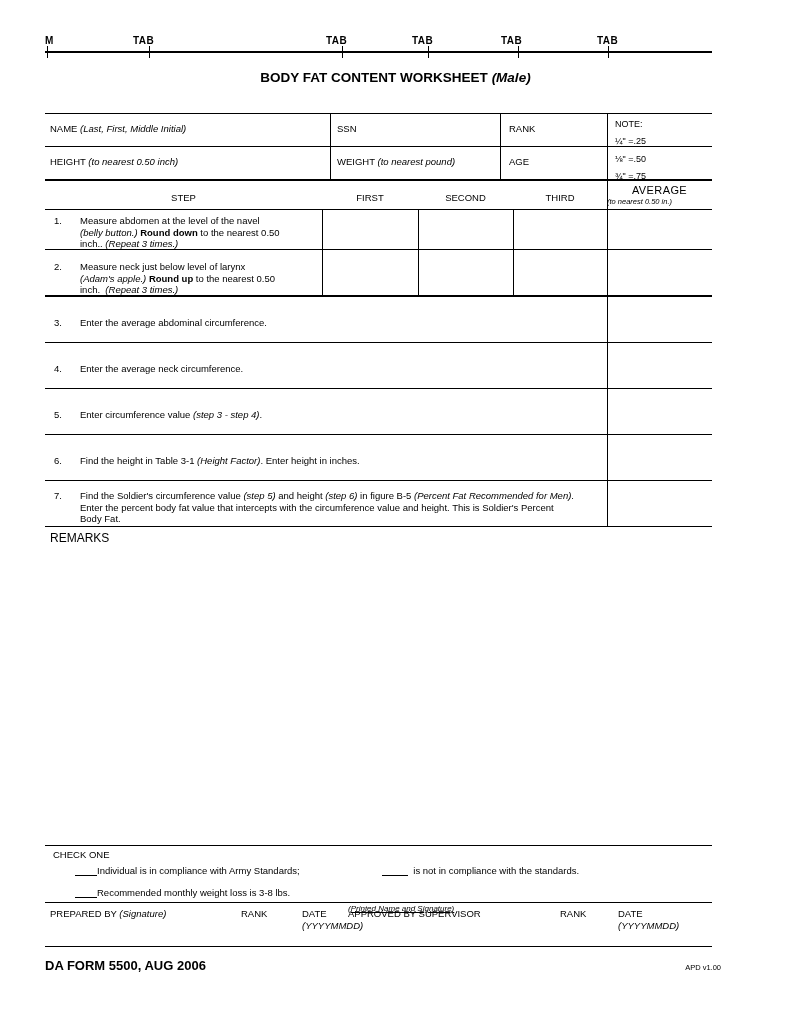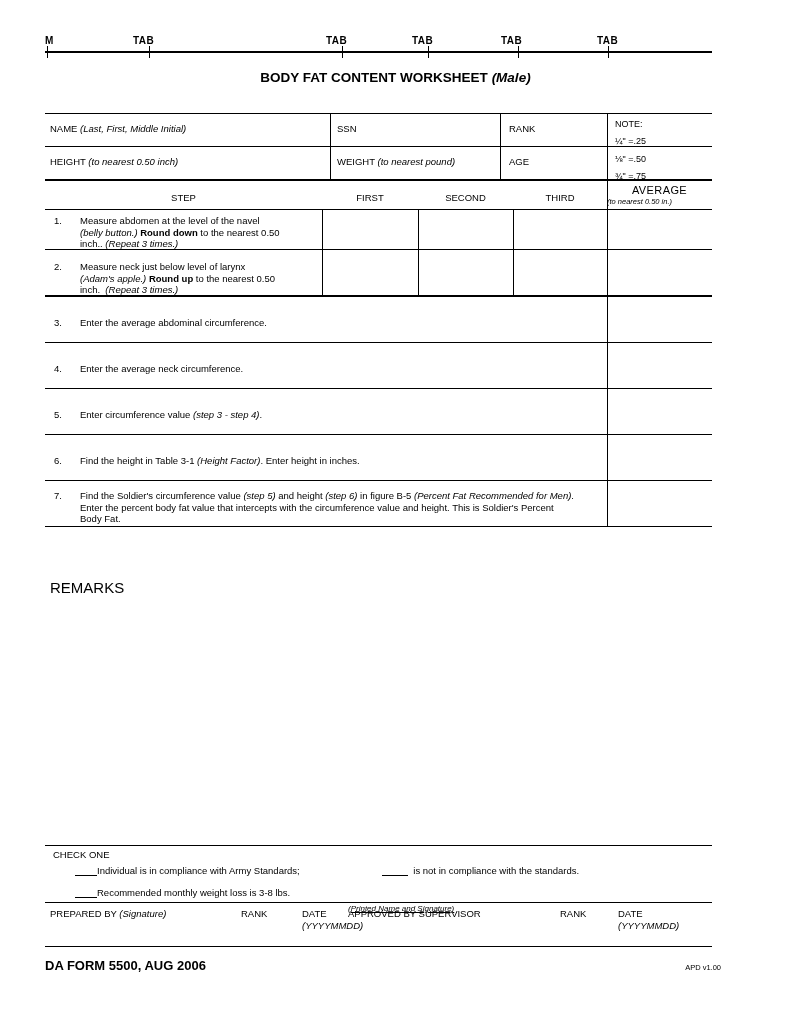--- a/index.html
+++ b/index.html
@@ -134,22 +134,21 @@
   .avg-sub {
     position: absolute;
     text-align: left;
     font-size: 7.5px;
     font-style: italic;
   }
 
   
   .remarks-lbl {
     position: absolute;
-    font-size: 15px;
-    margin-top: 48px;
+    font-size: 12px;
   }
 
   
   .checkone {
     position: absolute;
     font-size: 9.5px;
   }
   .blankline {
     display: inline-block;
     border-bottom: 1px solid #000;

